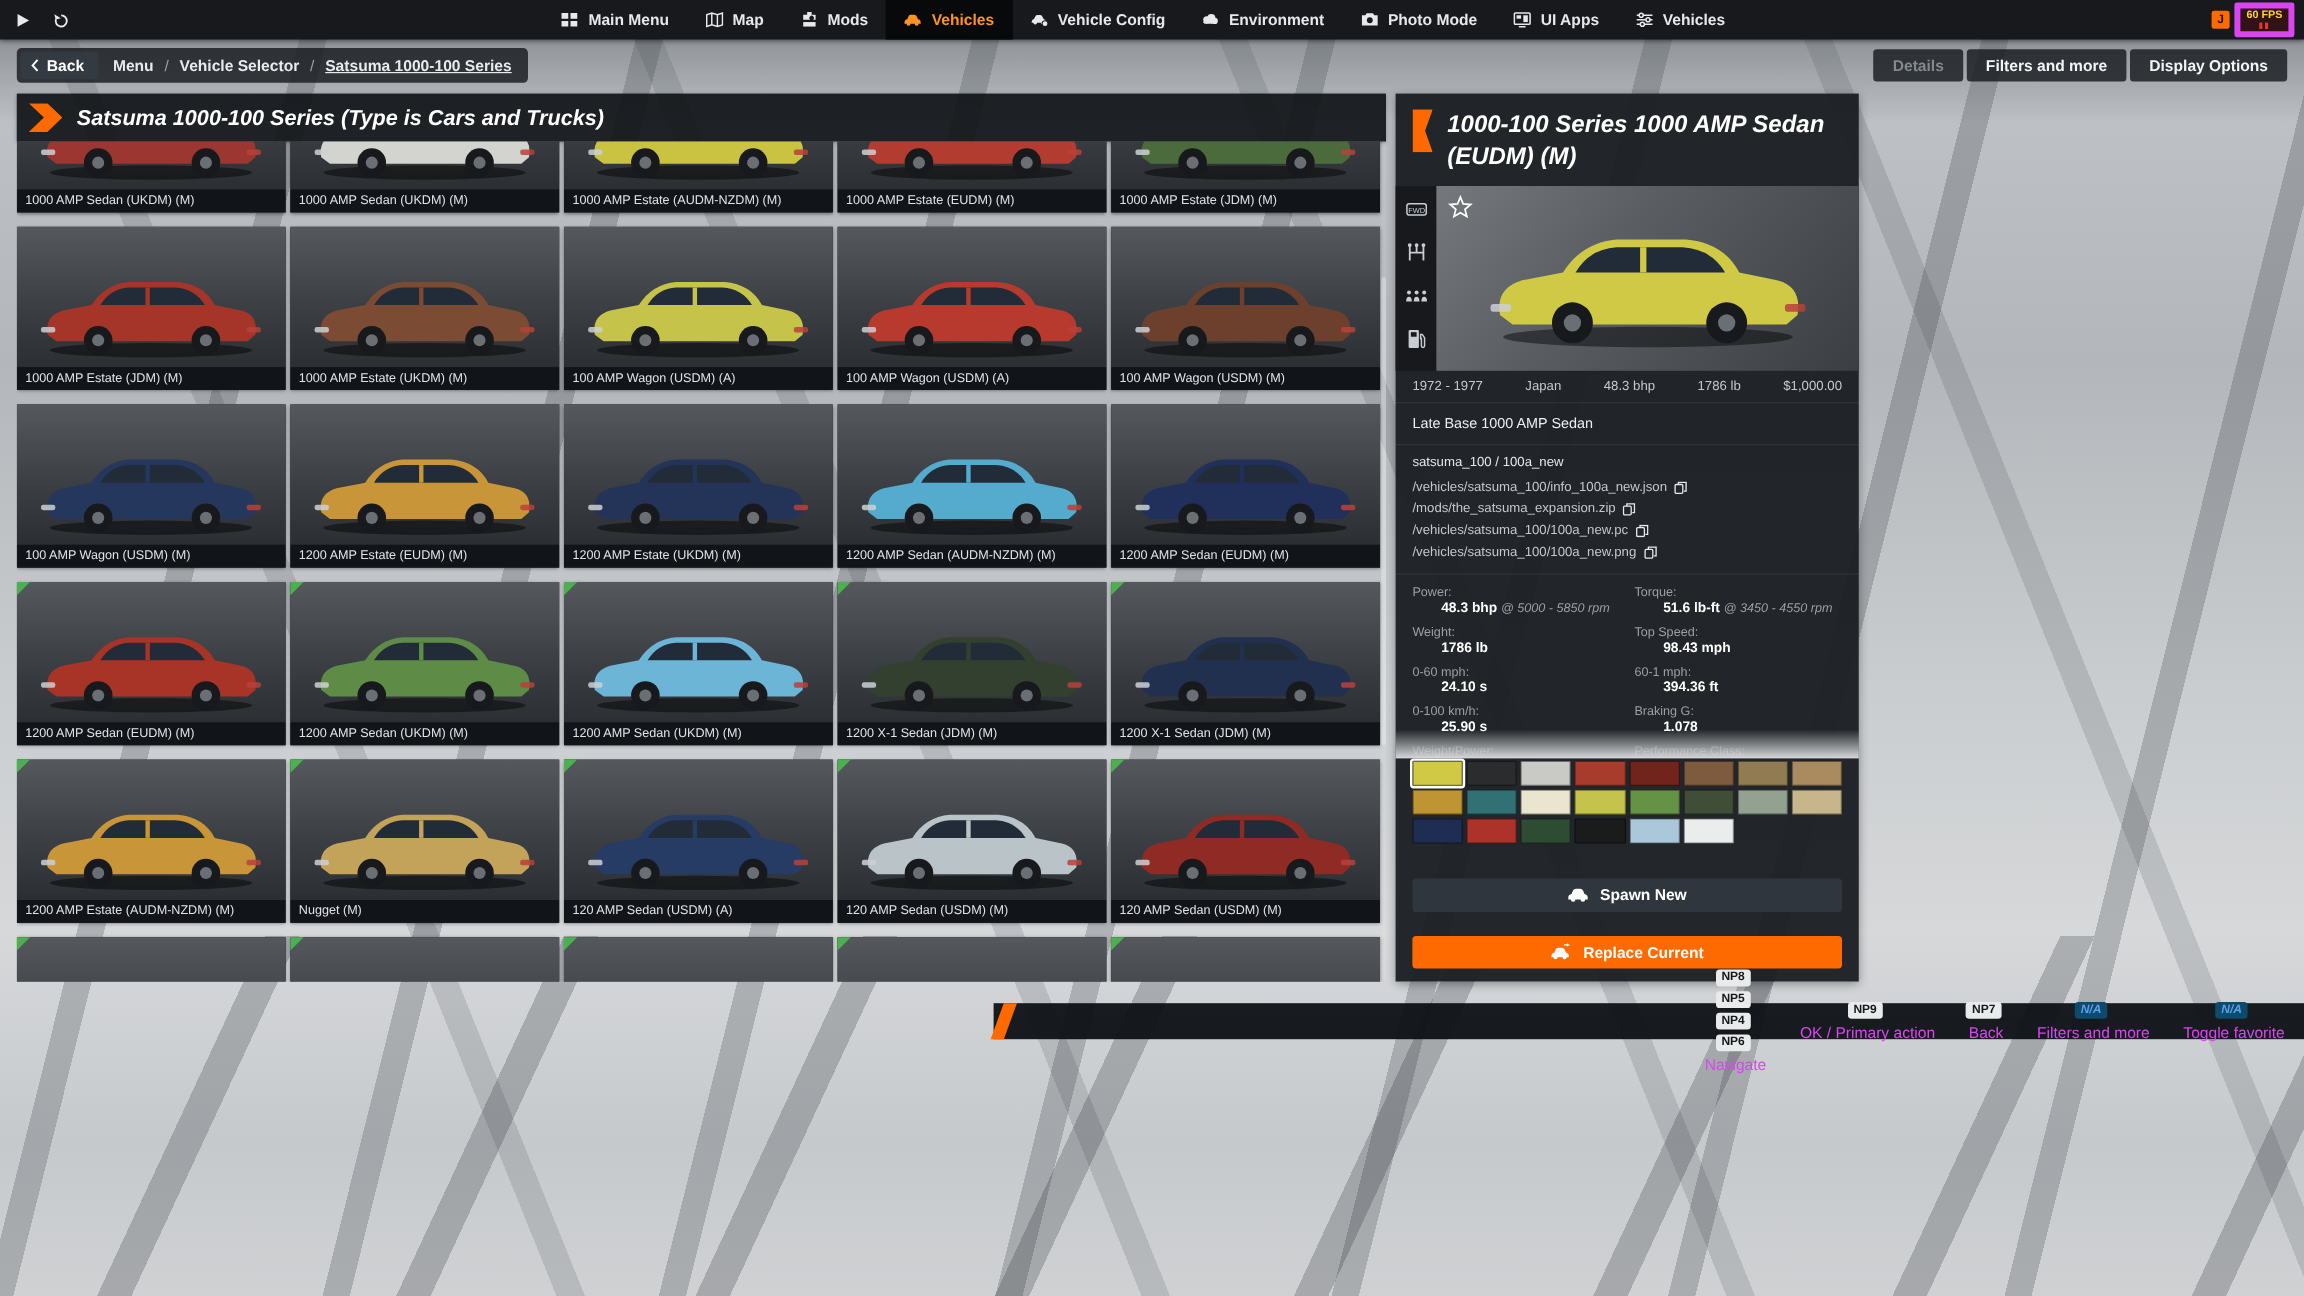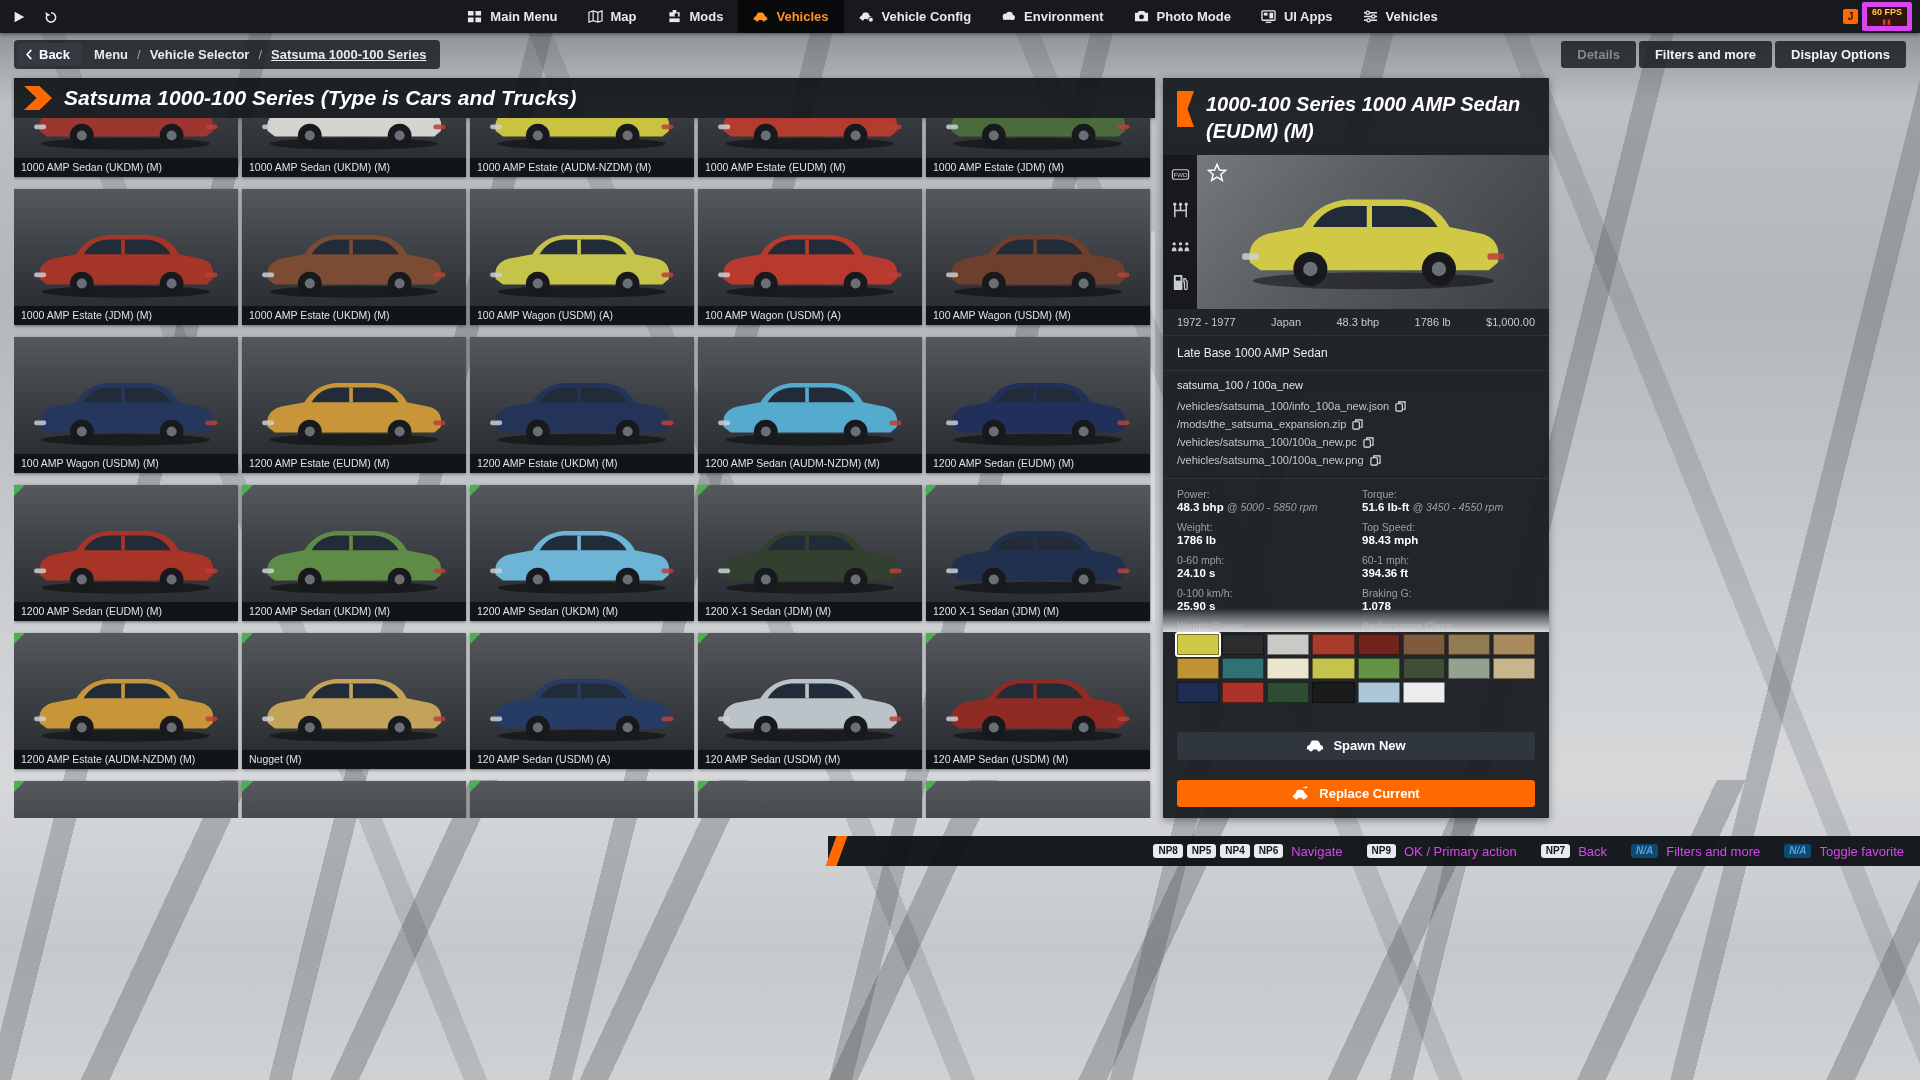--- a/index.html
+++ b/index.html
@@ -57,21 +57,21 @@
   .view-tab { background:rgba(20,24,28,.8); color:#f2f4f6; font-size:13px; font-weight:bold;
     padding:6px 16px; border-radius:3px; cursor:pointer; }
   .view-tab.disabled { color:#83898f; }
 
   
   .main-panel { position:absolute; left:14px; top:78px; width:1141px; height:740px; z-index:10; }
   .main-header { position:absolute; top:0; left:0; right:0; height:40px; background:rgba(16,19,23,.92);
     display:flex; align-items:center; gap:12px; padding:0 10px; box-shadow:0 1px 4px rgba(0,0,0,.35); }
   .hdr-accent { width:28px; height:24px; background:#ff6a00;
     clip-path:polygon(0 0,55% 0,100% 50%,55% 100%,0 100%,45% 50%); }
-  .main-header h1 { color:#fff; font-size:21px; font-style:italic; font-weight:bold; white-space:nowrap; }
+  .main-header h1 { color:#fff; font-size:18px; font-style:italic; font-weight:bold; white-space:nowrap; }
   .grid-wrap { position:absolute; top:40px; left:0; right:0; bottom:0; overflow:hidden; }
   .grid { display:grid; grid-template-columns:repeat(5,1fr); column-gap:4px; row-gap:12px;
     margin-top:-77px; padding-right:5px; }
   .card { position:relative; height:136px; background:#1c1f23; cursor:pointer;
     box-shadow:0 1px 3px rgba(0,0,0,.45); }
   .card-img { height:117px; overflow:hidden; display:flex; align-items:flex-end; justify-content:center;
     background:linear-gradient(180deg,#55595e 0%,#3c4045 55%,#2b2e32 100%); }
   .card-img svg.car { width:90%; height:auto; margin-bottom:1px; }
   .card-label { height:19px; line-height:19px; background:#111418; color:#e0e3e6; font-size:10.5px;
     padding:0 7px; white-space:nowrap; overflow:hidden; }
@@ -99,42 +99,42 @@
   .info-row { display:flex; justify-content:space-between; align-items:center; padding:7px 14px;
     font-size:11px; color:#c6cace; border-bottom:1px solid rgba(255,255,255,.07); }
   .desc { padding:10px 14px; font-size:12px; color:#eceef0; border-bottom:1px solid rgba(255,255,255,.07); }
   .paths { padding:8px 14px 9px; border-bottom:1px solid rgba(255,255,255,.07); }
   .id-line { font-size:11px; color:#e4e7ea; margin-bottom:6px; }
   .path-row { display:flex; align-items:center; gap:6px; font-size:11px; color:#c4c8cc; line-height:18px; }
   .path-row .copy { width:11px; height:11px; color:#e8eaec; cursor:pointer; }
   .stats { position:relative; display:grid; grid-template-columns:1fr 1fr; column-gap:12px; row-gap:8px;
     padding:9px 14px 0; }
   .stat-label { font-size:10.5px; color:#9aa0a6; margin-bottom:1px; }
-  .stat-value { font-size:11.5px; color:#fff; }
+  .stat-value { font-size:11.5px; color:#fff;margin-left:24px; }
   .stat-value b { font-weight:bold; }
   .stat-value i { color:#9aa0a6; font-size:10.5px; }
   .stat.cut { height:11px; overflow:hidden; opacity:.5; }
   .stats::after { content:''; position:absolute; left:0; right:0; bottom:-1px; height:24px;
     background:linear-gradient(180deg, rgba(230,232,234,0) 0%, rgba(230,232,234,.92) 100%); pointer-events:none; }
   .swatches { display:grid; grid-template-columns:repeat(8,1fr); gap:3px; padding:3px 14px 9px; }
   .swatch { height:21px; border-radius:1px; border:1px solid rgba(0,0,0,.45); cursor:pointer; }
   .swatch.selected { outline:2px solid #fff; outline-offset:0; }
   .btn { display:flex; align-items:center; justify-content:center; gap:9px; height:30px;
     margin:20px 14px 0; border:none; border-radius:3px; color:#fff; font-size:13px; font-weight:bold;
     font-family:inherit; cursor:pointer; }
   .btn .icon { width:18px; height:15px; }
   .btn-spawn { background:#30363d; }
   .btn-replace { background:#ff6a00; margin-bottom:11px; }
 
   
   .hints { position:absolute; left:828px; right:0; top:836px; height:30px; background:rgba(12,15,19,.94);
     display:flex; align-items:center; justify-content:flex-end; gap:24px; padding-right:16px; z-index:20; }
   .hints::before { content:''; position:absolute; left:3px; top:0; bottom:0; width:11px;
     background:#ff6a00; transform:skewX(-20deg); }
-  .hint-group { display:flex; align-items:center; gap:4px; }
+  .hint-group { display:flex; align-items:center; gap:4px;flex-direction:column; }
   .key { background:#e9eaec; color:#16181b; font-size:10px; font-weight:bold; padding:2px 5px;
     border-radius:3px; line-height:1; }
   .key.na { background:#0c4a6e; color:#5aa0e8; font-style:italic; }
   .hint-label { color:#d946ef; font-size:13px; margin-left:4px; }
 </style>
 </head>
 <body>
 
 <div class="scene">
   <div class="lines1"></div>

